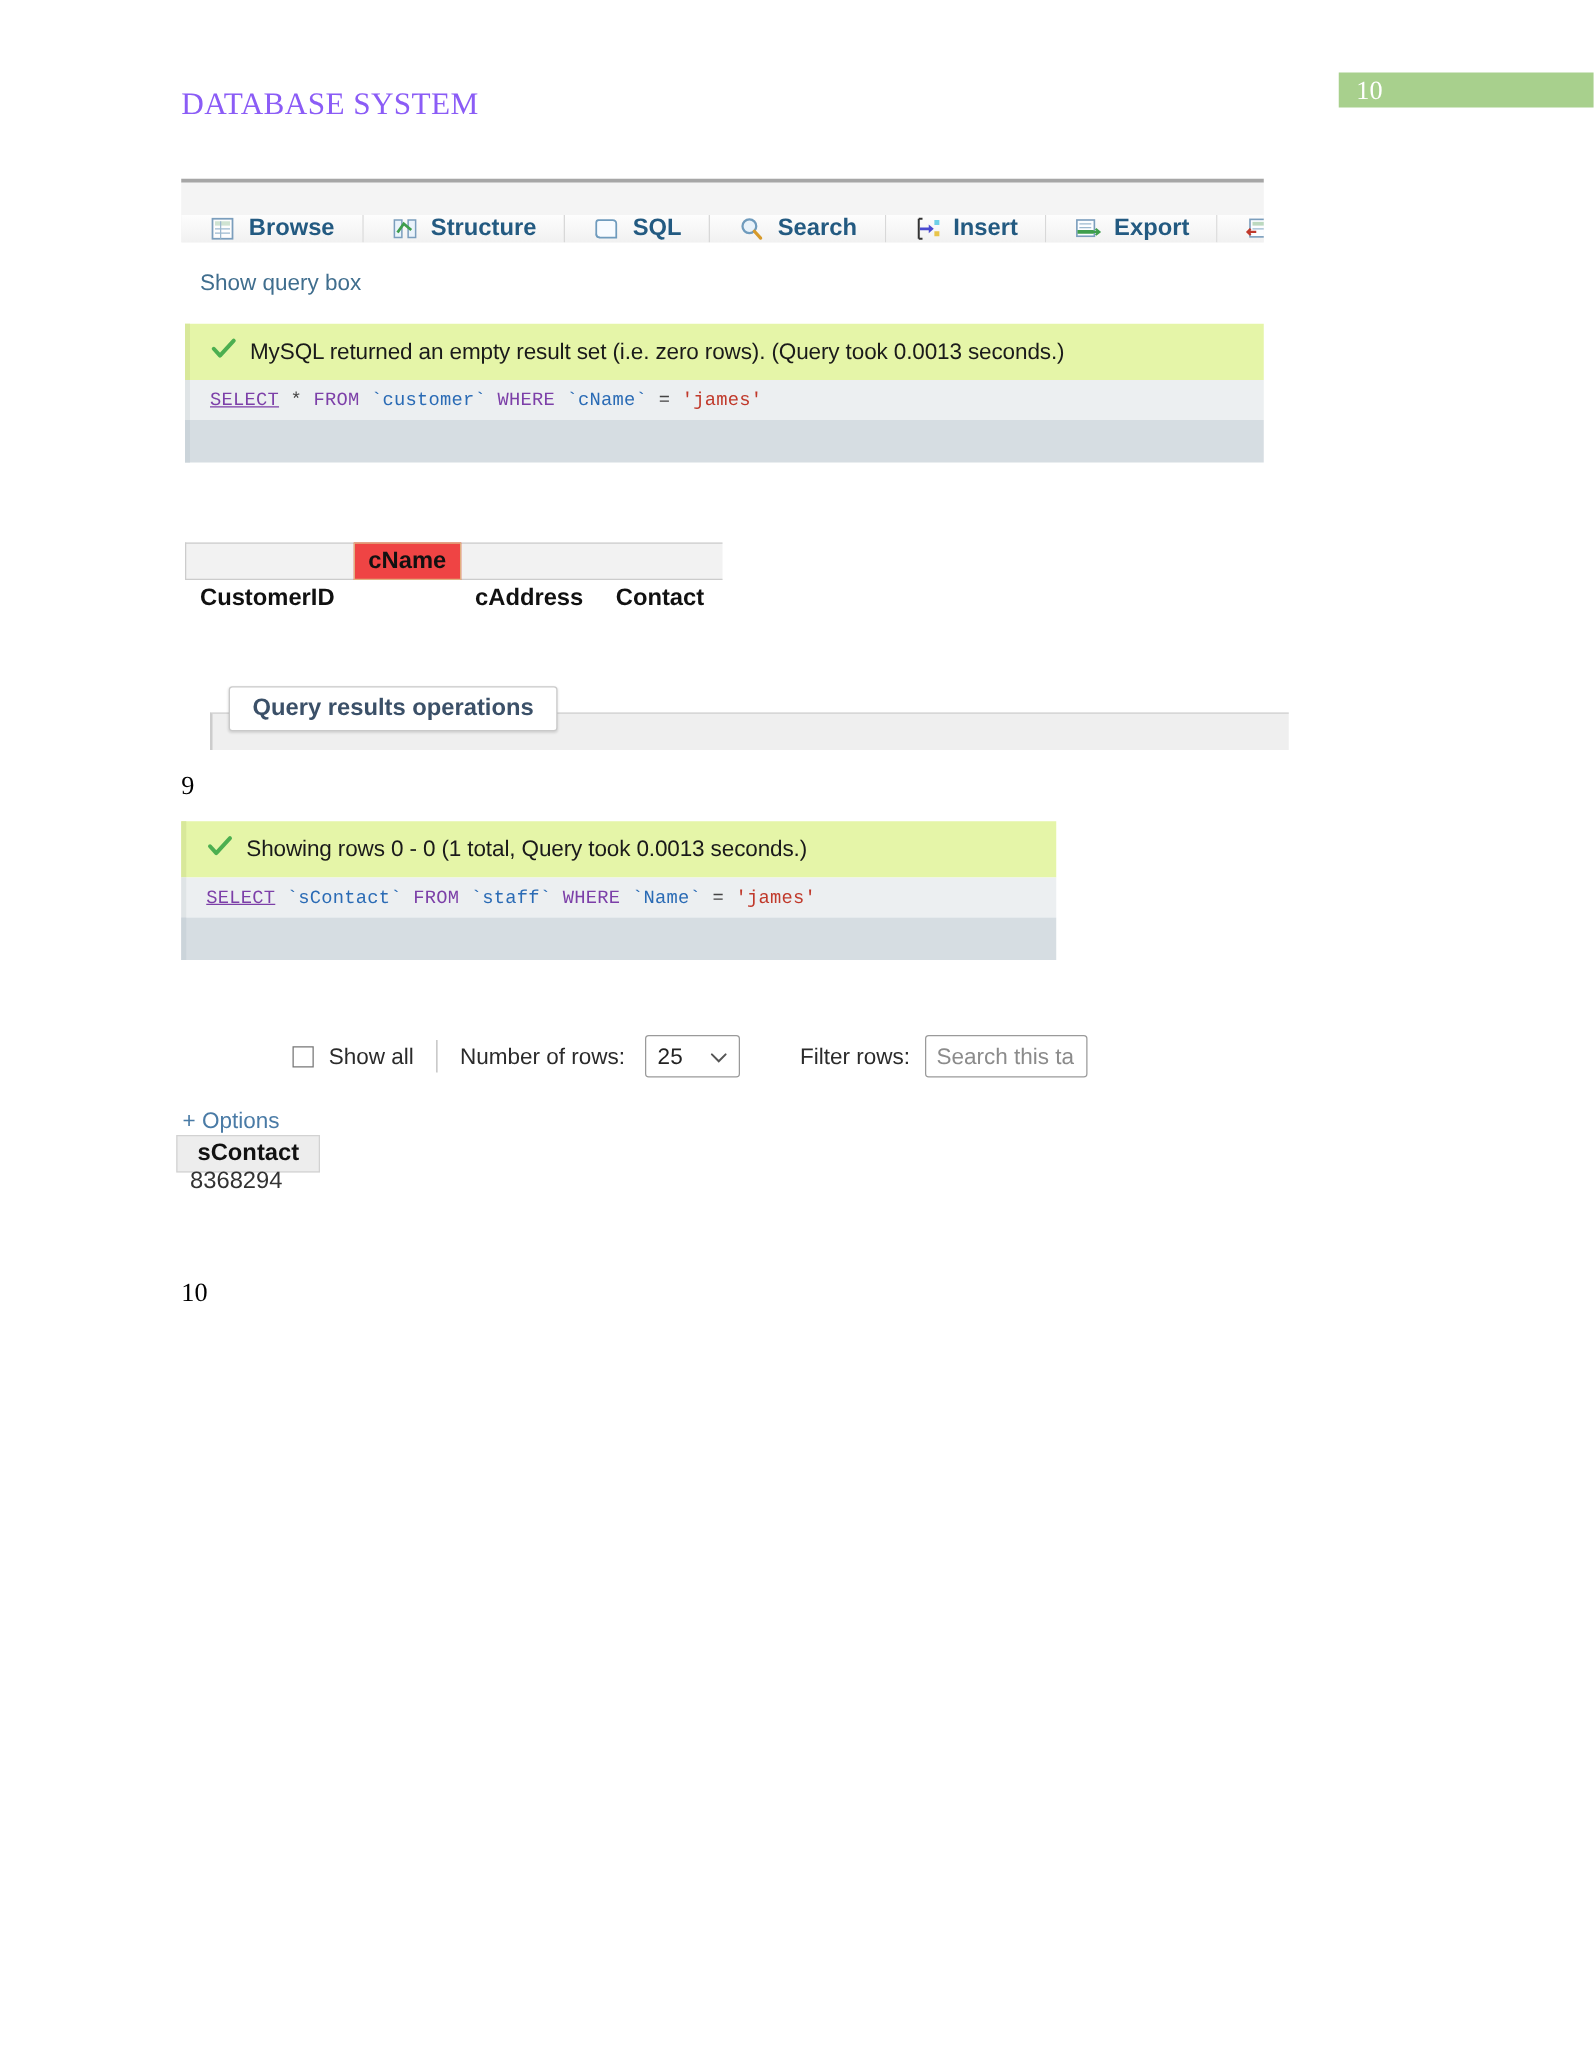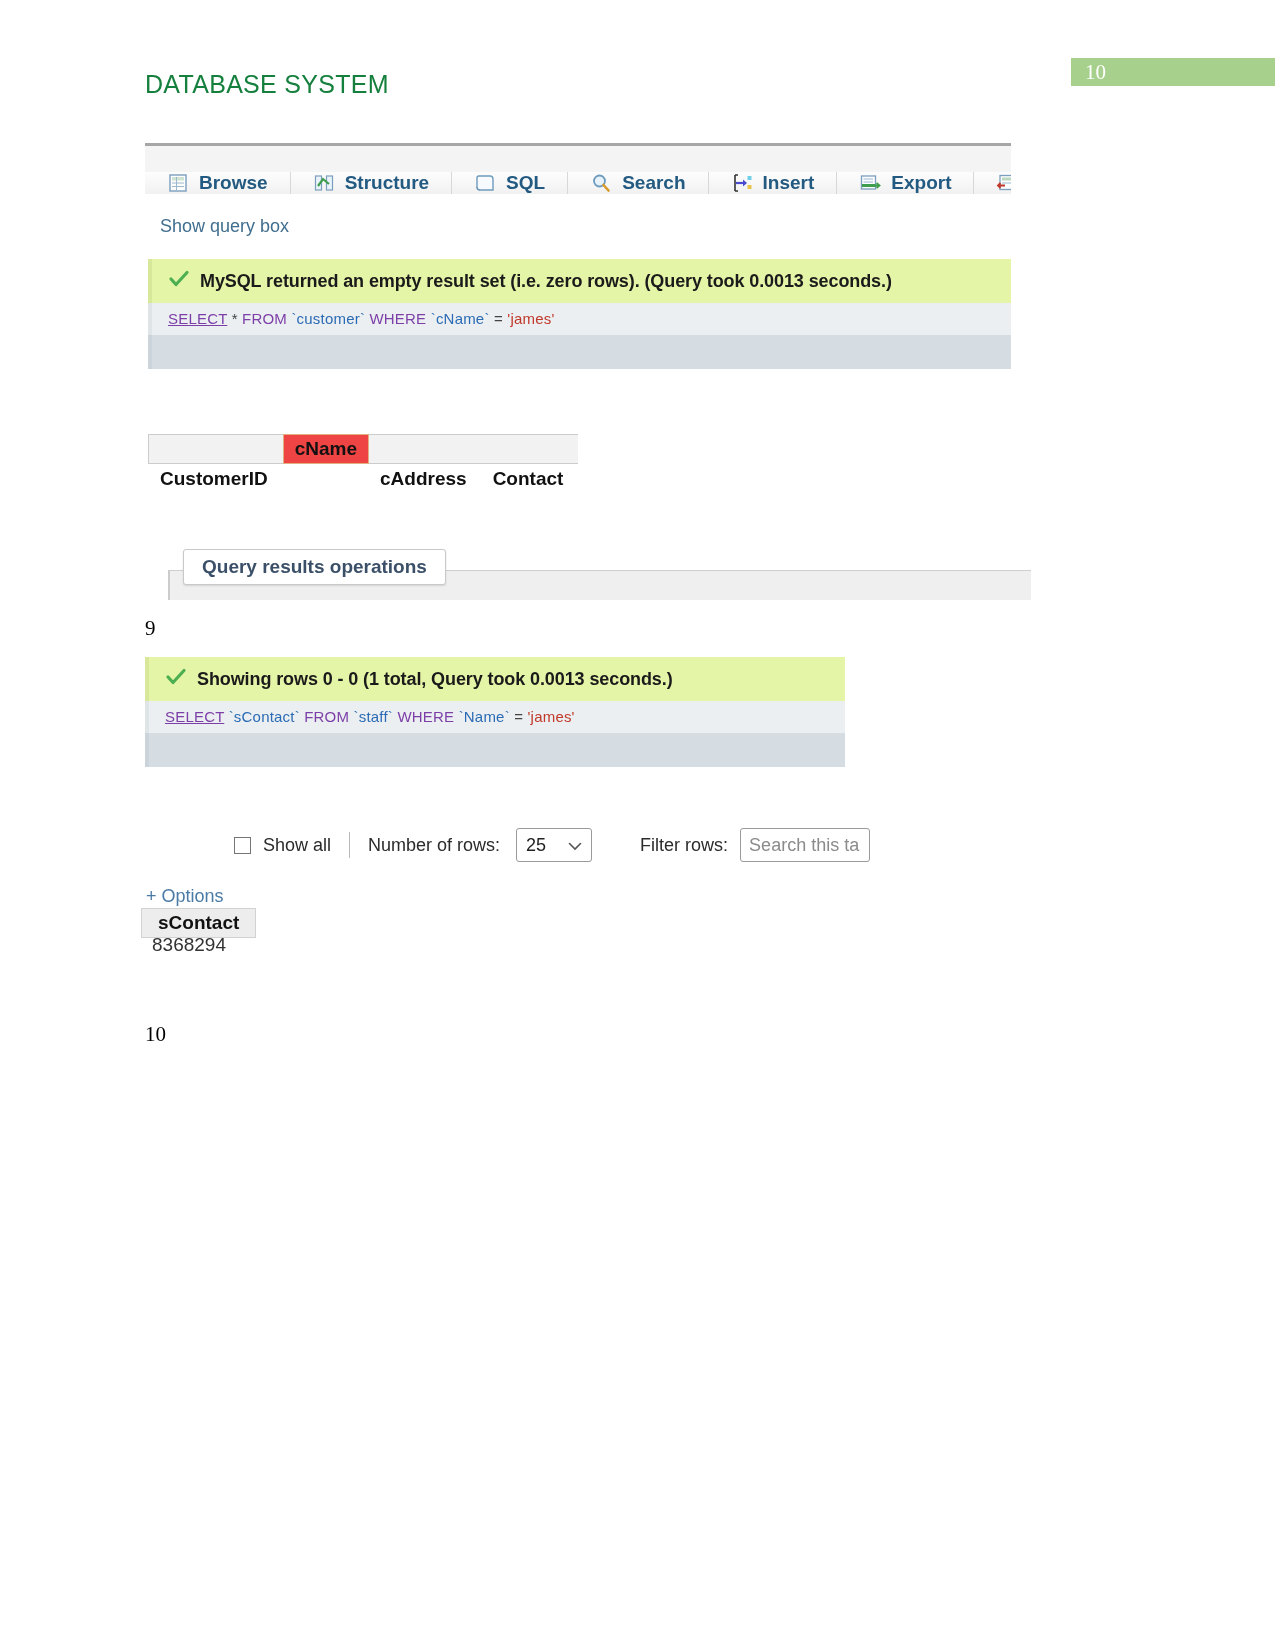--- a/index.html
+++ b/index.html
@@ -17,23 +17,23 @@
   .doc-header {
     position: absolute;
     top: 0; left: 0;
     width: 1275px;
     height: 120px;
   }
   .doc-title {
     position: absolute;
     left: 145px;
     top: 70px;
-    font-family: Liberation Sans, sans-serif;
+    font-family: Liberation Serif, serif;
     font-size: 25px;
-    color: #15803d;
+    color: #8b5cf6;
     letter-spacing: 0.3px;
     white-space: nowrap;
   }
   .page-badge {
     position: absolute;
     left: 1071px;
     top: 58px;
     width: 204px;
     height: 28px;
     background: #a8d08d;
@@ -86,35 +86,34 @@
 
   
   .result-block { position: absolute; }
   .banner {
     background: #e5f5a8;
     display: flex;
     align-items: center;
     gap: 10px;
     padding: 9px 14px 9px 16px;
     border-left: 4px solid #d8e89a;
-    font-weight: bold;
   }
   .banner-text {
     font-size: 18px;
     color: #1a1a1a;
     white-space: nowrap;
     letter-spacing: -0.1px;
   }
   .sql-row {
     background: #eceff1;
     padding: 7px 14px 7px 16px;
     border-left: 4px solid #dfe4e6;
   }
   .sql-code {
-    font-family: Liberation Sans, sans-serif;
+    font-family: Liberation Mono, monospace;
     font-size: 15px;
     white-space: nowrap;
     letter-spacing: 0.2px;
     text-align: right;
   }
   .kw { color: #7c3fa8; }
   .kw-u { color: #7c3fa8; text-decoration: underline; }
   .op { color: #444444; }
   .ident { color: #2a6bb5; }
   .str { color: #c0392b; }

